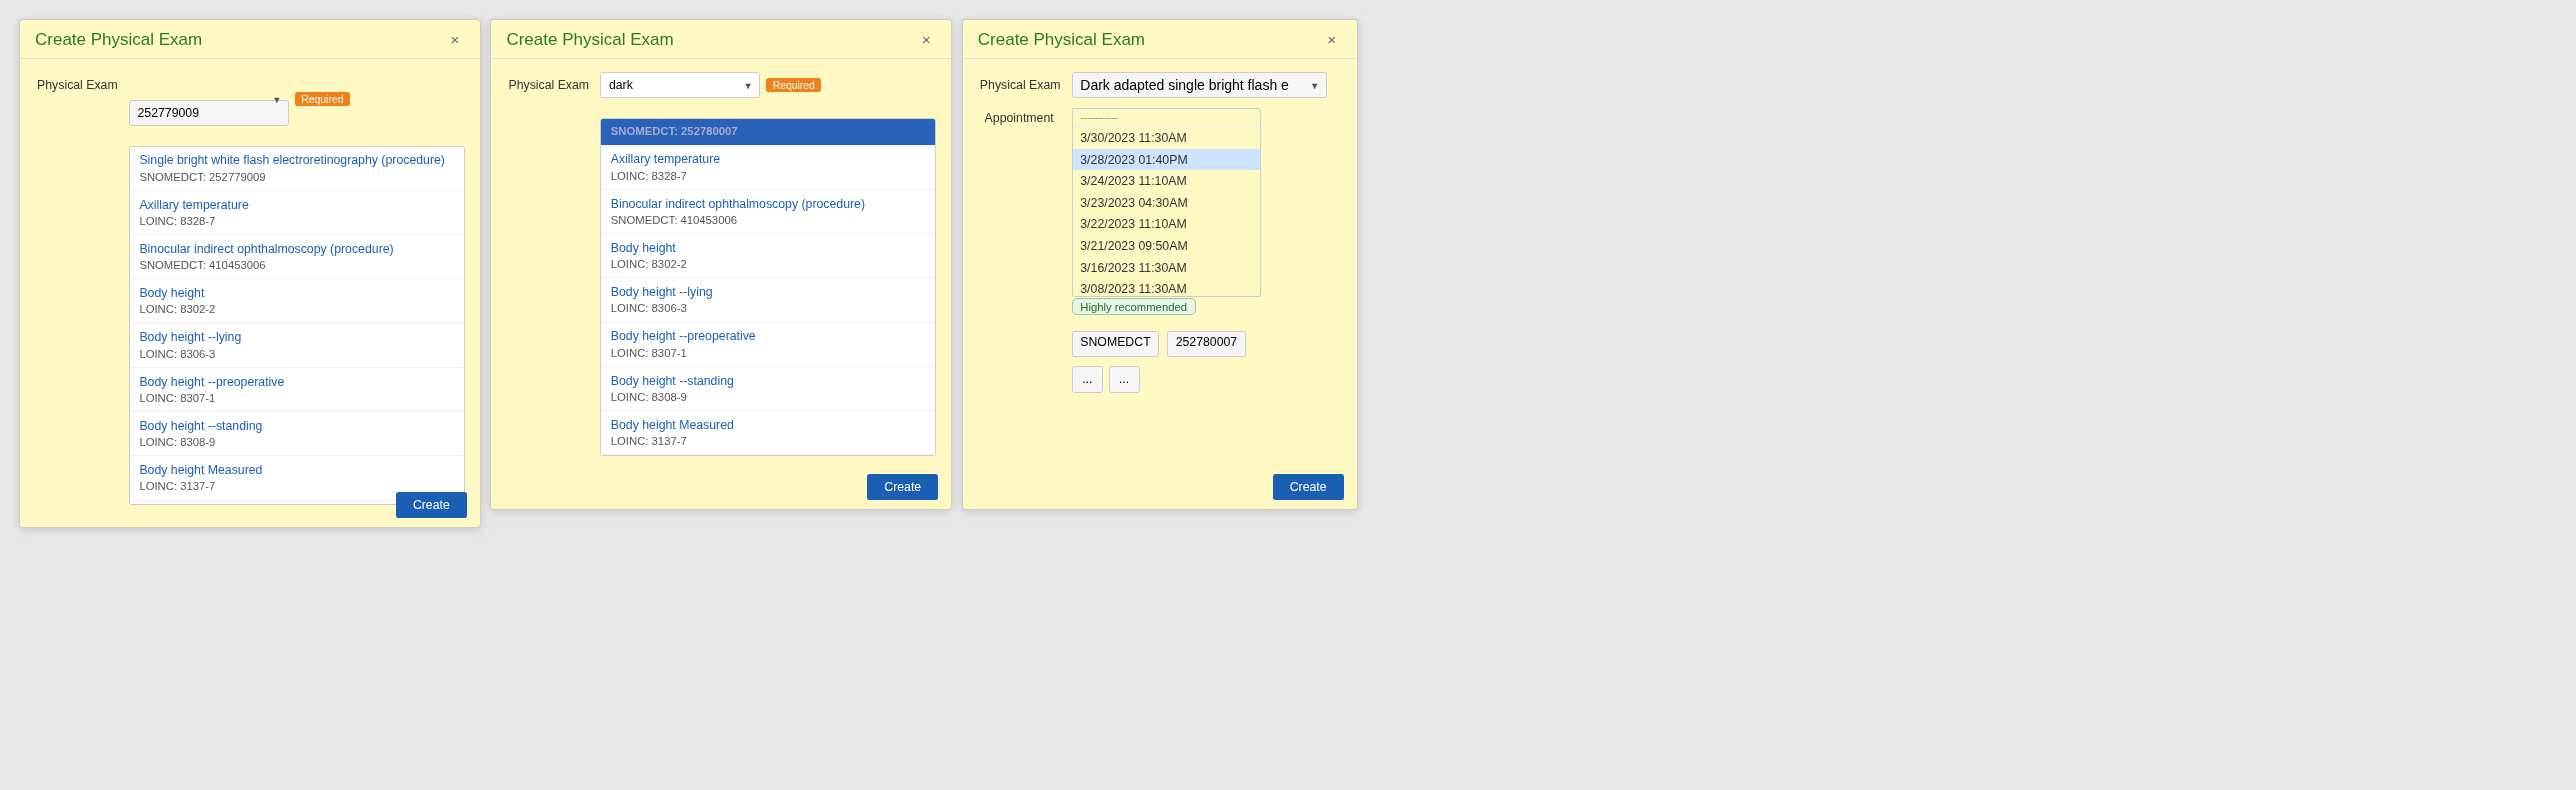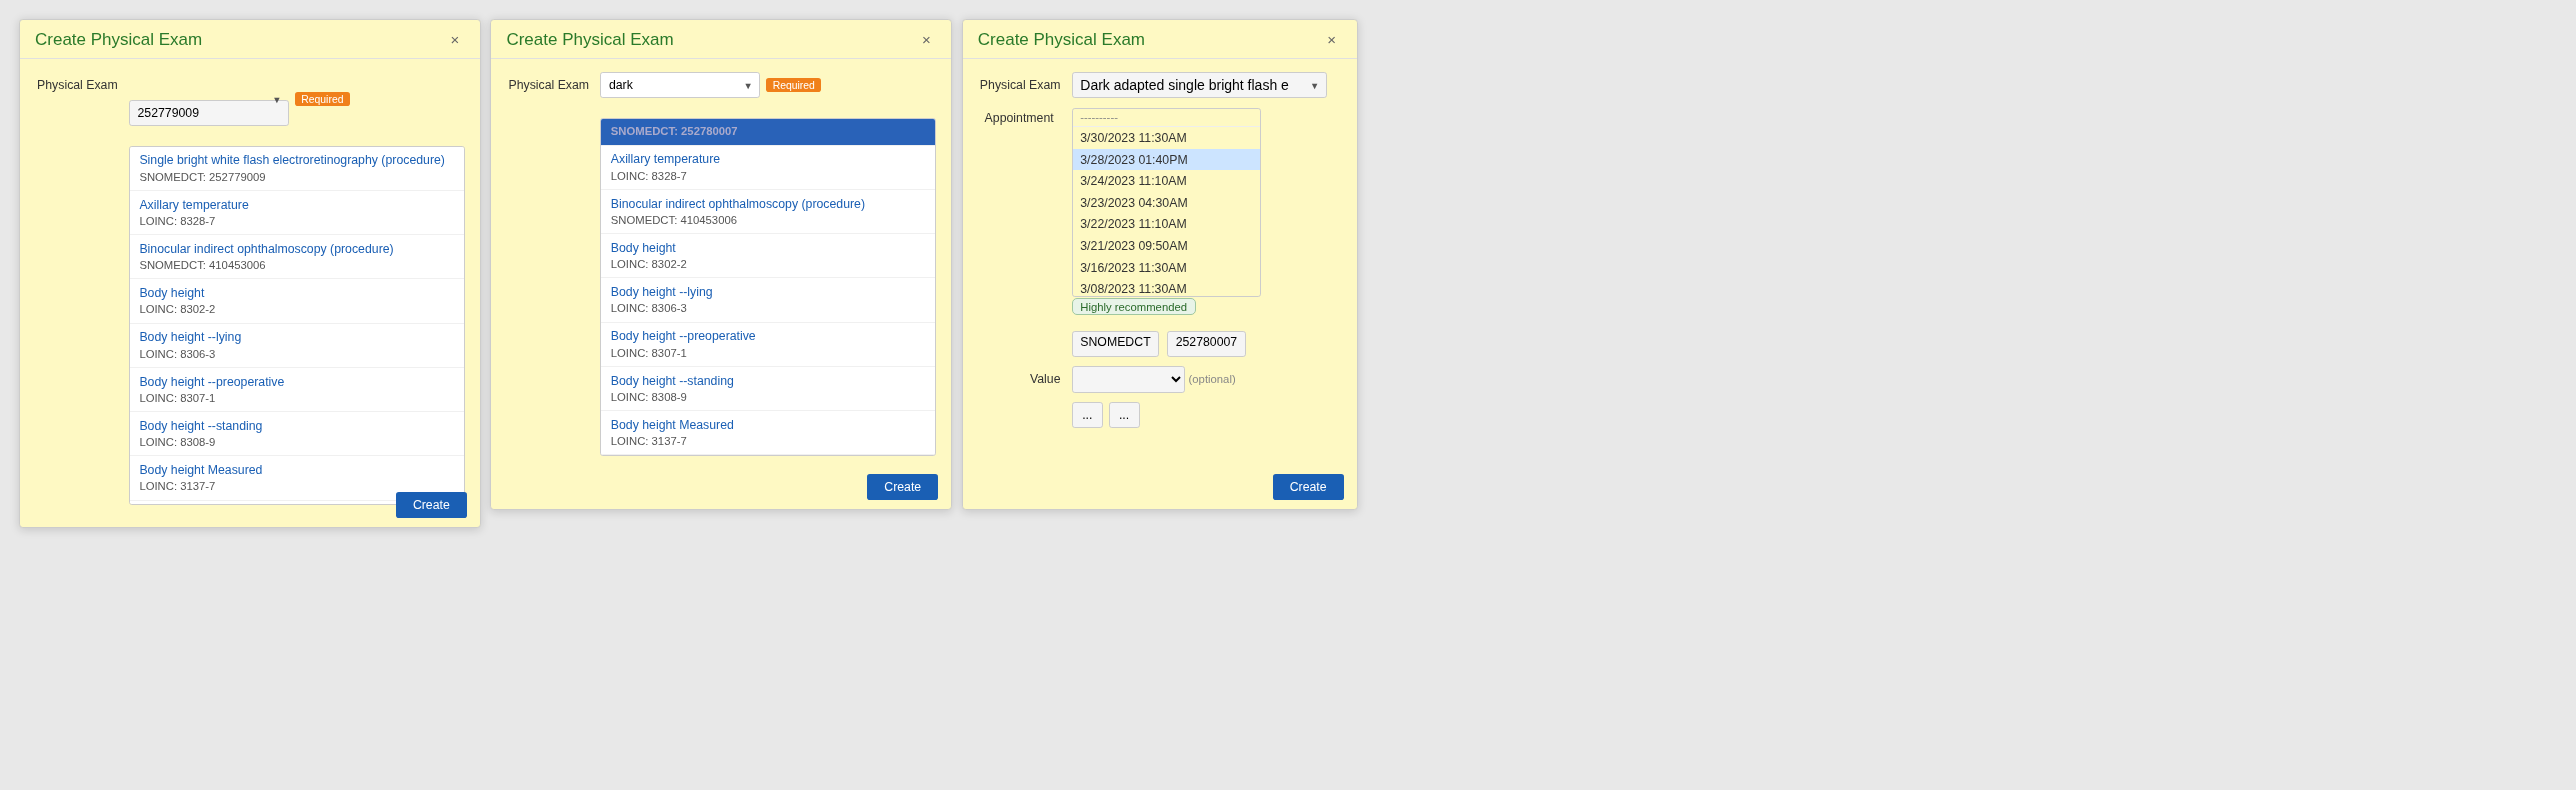--- a/index.html
+++ b/index.html
@@ -404,27 +404,20 @@
 
 
     <div class="form-row">
       <span class="form-label"></span>
       <div class="code-row">
         <span class="code-box">SNOMEDCT</span>
         <span class="code-box">252780007</span>
       </div>
     </div>
 
-    <div class="form-row">
-      <span class="form-label">Value</span>
-      <div class="value-row">
-        <select class="value-select"></select>
-        <span class="optional-text">(optional)</span>
-      </div>
-    </div>
 
     <div class="form-row">
       <span class="form-label"></span>
       <div style="display:flex;gap:5.7px;">
         <button class="btn-small">...</button>
         <button class="btn-small">...</button>
       </div>
     </div>
   </div>
   <div class="dialog-footer">

